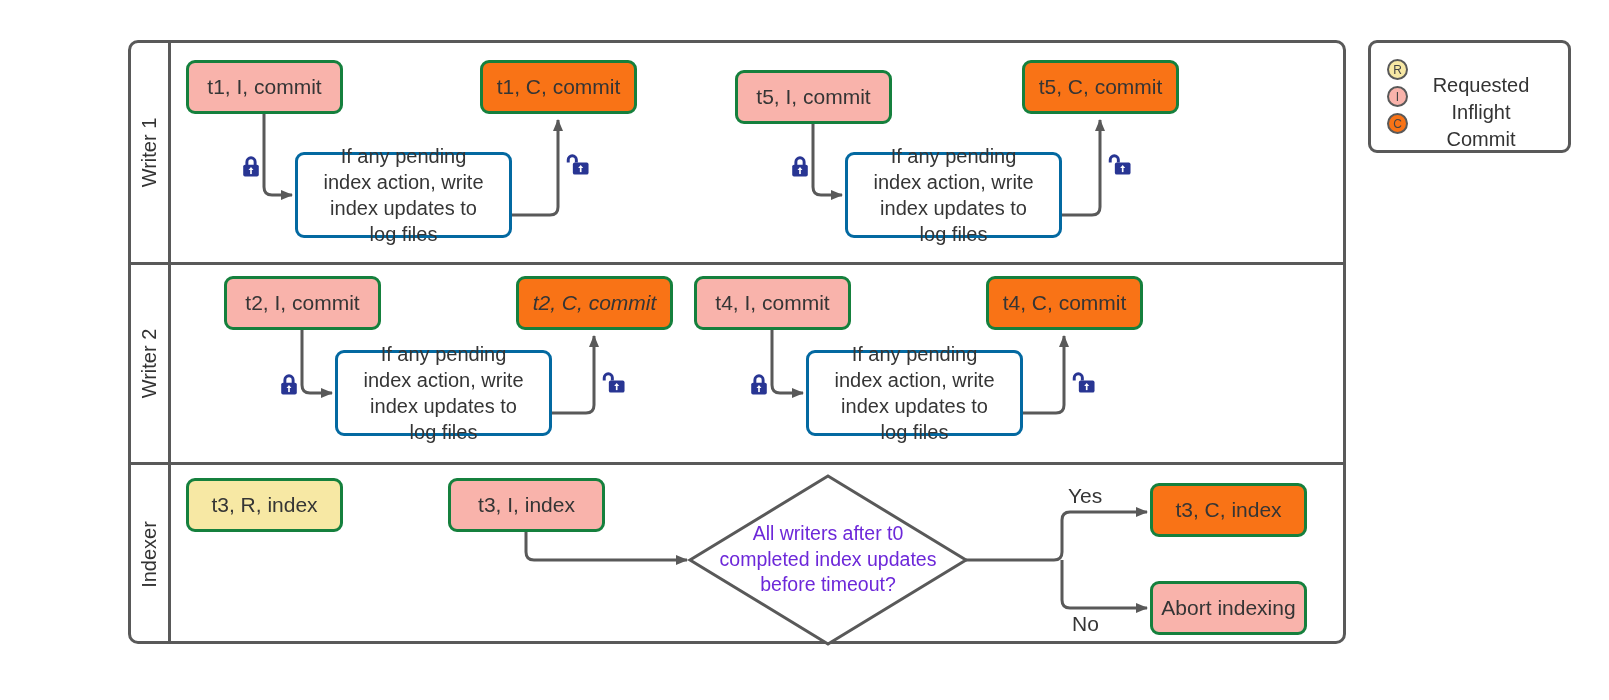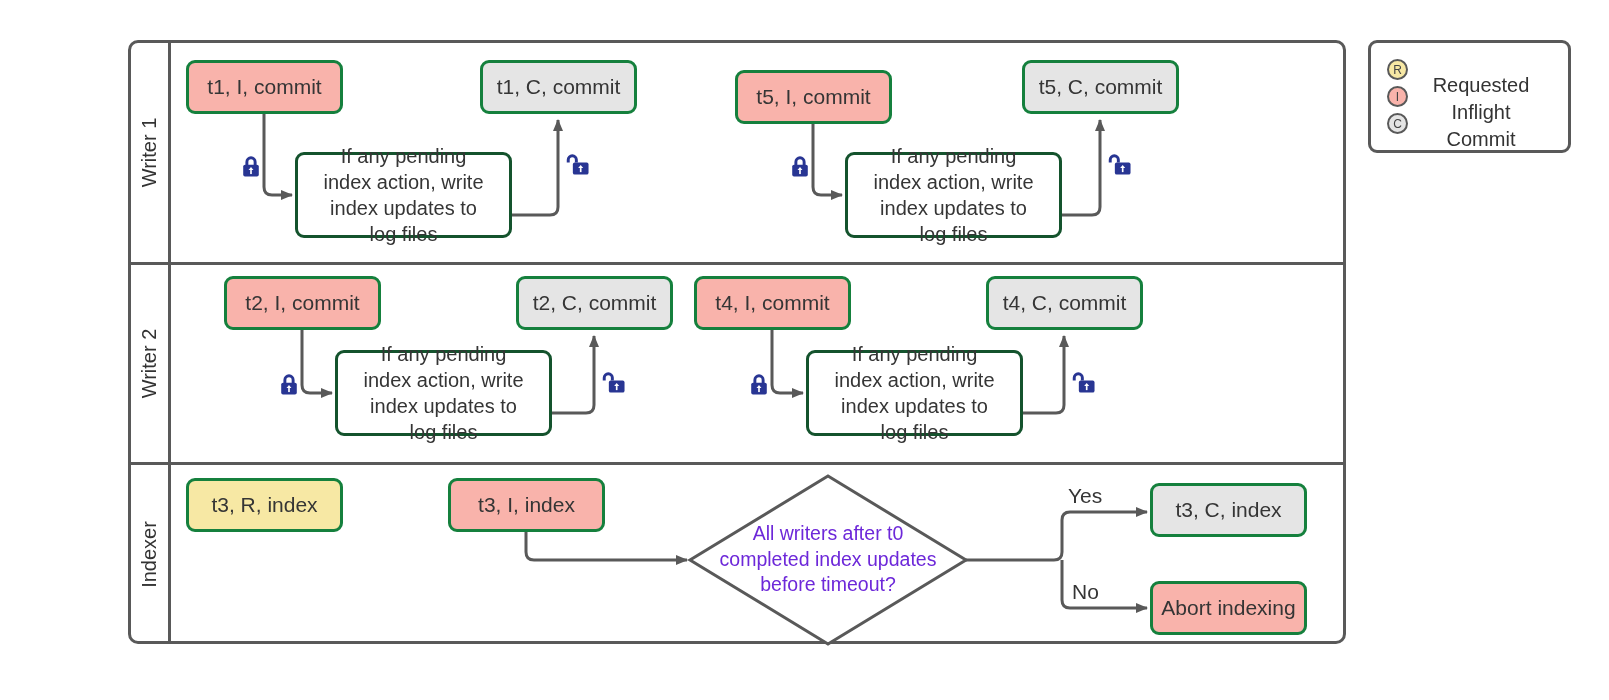--- a/index.html
+++ b/index.html
@@ -20,24 +20,24 @@
   .lane-label span{
     transform:rotate(-90deg);white-space:nowrap;font-size:20px;color:#333;
   }
   
   .state{
     position:absolute;width:157px;height:54px;border:3px solid #15803d;border-radius:9px;
     box-sizing:border-box;display:flex;align-items:center;justify-content:center;
     font-size:21px;color:#353535;background:#fff;
   }
   .pink{background:#f9b3ab;}
-  .green{background:#e5e5e5;}
+  .green{background:#f97316;}
   .yellow{background:#f7e8a4;}
   .process{
-    position:absolute;width:217px;height:86px;border:3px solid #14532d;border-radius:9px;
+    position:absolute;width:217px;height:86px;border:3px solid #0369a1;border-radius:9px;
     box-sizing:border-box;display:flex;align-items:center;justify-content:center;
     font-size:20px;line-height:1.3;text-align:center;background:#fff;padding:0 19px;color:#353535;
   }
   .diamond-text{
     position:absolute;left:708px;top:521px;width:240px;text-align:center;
     font-size:19.5px;line-height:1.32;color:#6d28d9;
   }
   .branch-label{position:absolute;font-size:21px;color:#353535;}
   
   #wires{position:absolute;left:0;top:0;width:1609px;height:700px;pointer-events:none;}
@@ -138,42 +138,42 @@
 <div class="state green" style="left:1022px;top:60px;">
   <span>t5, C, commit</span>
 </div>
 
 <div class="state pink" style="left:224px;top:276px;text-align:center;">
   <span>t2, I, commit</span>
 </div>
 <div class="process" style="left:335px;top:350px;">
   <span>If any pending index action, write index updates to log files</span>
 </div>
-<div class="state green" style="left:516px;top:276px;">
+<div class="state green" style="left:516px;top:276px;font-style:italic;">
   <span>t2, C, commit</span>
 </div>
 <div class="state pink" style="left:694px;top:276px;">
   <span>t4, I, commit</span>
 </div>
 <div class="process" style="left:806px;top:350px;">
   <span>If any pending index action, write index updates to log files</span>
 </div>
 <div class="state green" style="left:986px;top:276px;text-align:right;">
   <span>t4, C, commit</span>
 </div>
 
 <div class="state yellow" style="left:186px;top:478px;">
   <span>t3, R, index</span>
 </div>
 <div class="state pink" style="left:448px;top:478px;">
   <span>t3, I, index</span>
 </div>
 <div class="diamond-text">All writers after t0 completed index updates before timeout?</div>
 <div class="branch-label" style="left:1068px;top:484px;">Yes</div>
-<div class="branch-label" style="left:1072px;top:580px;">No</div>
+<div class="branch-label" style="left:1072px;top:612px;">No</div>
 <div class="state green" style="left:1150px;top:483px;align-items:center;">
   <span>t3, C, index</span>
 </div>
 <div class="state pink" style="left:1150px;top:581px;">
   <span>Abort indexing</span>
 </div>
 
 <svg class="lock" style="left:240px;top:154px;" width="22" height="24">
     <use href="#lock-closed"></use>
   </svg>

